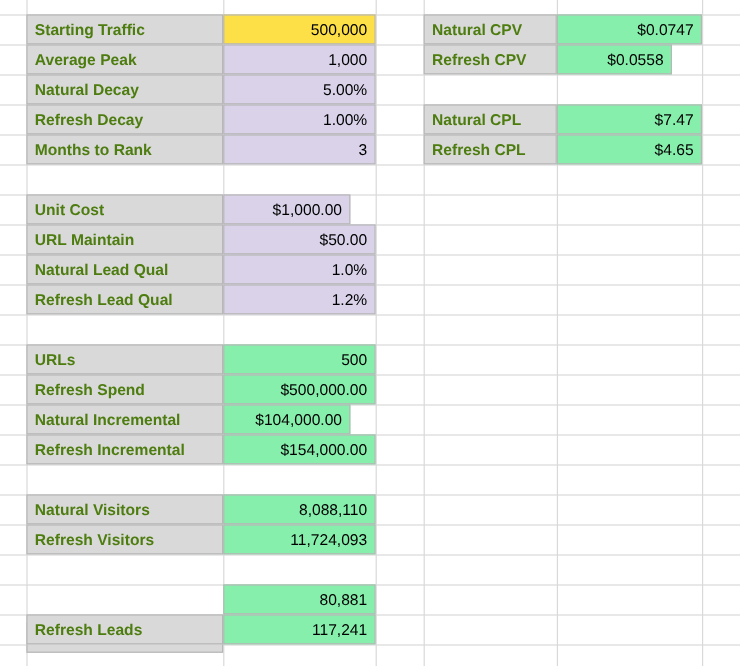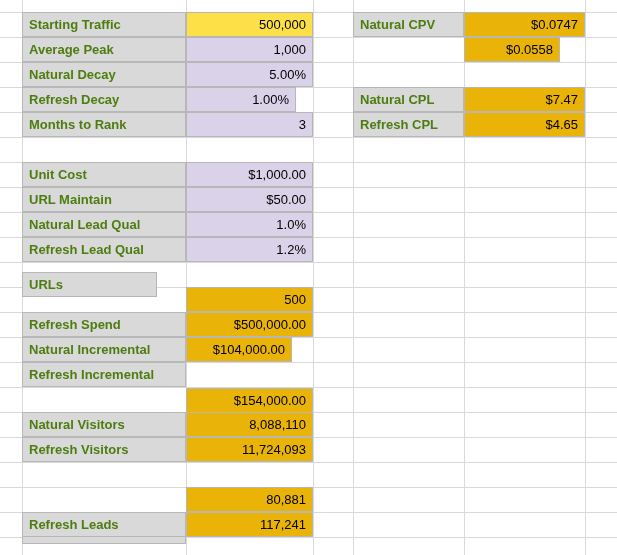--- a/index.html
+++ b/index.html
@@ -57,21 +57,21 @@
     border: 1px solid #b7b7b7;
     background: #ffffff;
   }
   .val-blue {
     background: #fde047;
   }
   .val-purple {
     background: #d9d2e9;
   }
   .val-plain {
-    background: #eab308;
+    background: #86efac;
   }
 </style>
 </head>
 <body>
 
 <div id="sheet">
 
   <div class="vline" style="left:22px;"></div>
   <div class="vline" style="left:186px;"></div>
   <div class="vline" style="left:313px;"></div>
@@ -105,64 +105,65 @@
   <div class="cell label" style="left:22px;  top:12px; width:164px;">Starting Traffic</div>
   <div class="cell value val-blue" style="left:186px; top:12px; width:127px;">500,000</div>
 
   <div class="cell label" style="left:22px;  top:37px; width:164px;">Average Peak</div>
   <div class="cell value val-purple" style="left:186px; top:37px; width:127px;padding-left:37px;">1,000</div>
 
   <div class="cell label" style="left:22px;  top:62px; width:164px;">Natural Decay</div>
   <div class="cell value val-purple" style="left:186px; top:62px; width:127px;">5.00%</div>
 
   <div class="cell label" style="left:22px;  top:87px; width:164px;">Refresh Decay</div>
-  <div class="cell value val-purple" style="left:186px; top:87px; width:110px;">1.00%</div>
+  <div class="cell value val-purple" style="left:186px; top:87px; width:127px;">1.00%</div>
 
   <div class="cell label" style="left:22px;  top:112px; width:164px;">Months to Rank</div>
   <div class="cell value val-purple" style="left:186px; top:112px; width:127px;">3</div>
 
   <div class="cell label" style="left:22px;  top:162px; width:164px;">Unit Cost</div>
-  <div class="cell value val-purple" style="left:186px; top:162px; width:127px;">$1,000.00</div>
+  <div class="cell value val-purple" style="left:186px; top:162px; width:106px;">$1,000.00</div>
 
   <div class="cell label" style="left:22px;  top:187px; width:164px;">URL Maintain</div>
   <div class="cell value val-purple" style="left:186px; top:187px; width:127px;">$50.00</div>
 
   <div class="cell label" style="left:22px;  top:212px; width:164px;">Natural Lead Qual</div>
   <div class="cell value val-purple" style="left:186px; top:212px; width:127px;">1.0%</div>
 
   <div class="cell label" style="left:22px;  top:237px; width:164px;">Refresh Lead Qual</div>
   <div class="cell value val-purple" style="left:186px; top:237px; width:127px;">1.2%</div>
 
-  <div class="cell label" style="left:22px;  top:272px; width:135px;">URLs</div>
+  <div class="cell label" style="left:22px;  top:287px; width:164px;">URLs</div>
   <div class="cell value val-plain" style="left:186px; top:287px; width:127px;">500</div>
 
   <div class="cell label" style="left:22px;  top:312px; width:164px;">Refresh Spend</div>
   <div class="cell value val-plain" style="left:186px; top:312px; width:127px;">$500,000.00</div>
 
   <div class="cell label" style="left:22px;  top:337px; width:164px;">Natural Incremental</div>
   <div class="cell value val-plain" style="left:186px; top:337px; width:106px;">$104,000.00</div>
 
   <div class="cell label" style="left:22px;  top:362px; width:164px;">Refresh Incremental</div>
-  <div class="cell value val-plain" style="left:186px; top:362px; width:127px;margin-top:26px;">$154,000.00</div>
+  <div class="cell value val-plain" style="left:186px; top:362px; width:127px;">$154,000.00</div>
 
   <div class="cell label" style="left:22px;  top:412px; width:164px;">Natural Visitors</div>
   <div class="cell value val-plain" style="left:186px; top:412px; width:127px;">8,088,110</div>
 
   <div class="cell label" style="left:22px;  top:437px; width:164px;">Refresh Visitors</div>
   <div class="cell value val-plain" style="left:186px; top:437px; width:127px;">11,724,093</div>
 
   <div class="cell label" style="left:22px;  top:487px; width:164px;margin-top:32px;">Natural Leads</div>
   <div class="cell value val-plain" style="left:186px; top:487px; width:127px;">80,881</div>
 
   <div class="cell label" style="left:22px;  top:512px; width:164px;">Refresh Leads</div>
   <div class="cell value val-plain" style="left:186px; top:512px; width:127px;">117,241</div>
 
   <div class="cell label" style="left:353px; top:12px; width:111px;">Natural CPV</div>
   <div class="cell value val-plain" style="left:464px; top:12px; width:121px;">$0.0747</div>
 
+  <div class="cell label" style="left:353px; top:37px; width:111px;">Refresh CPV</div>
   <div class="cell value val-plain" style="left:464px; top:37px; width:96px;">$0.0558</div>
 
   <div class="cell label" style="left:353px; top:87px; width:111px;">Natural CPL</div>
   <div class="cell value val-plain" style="left:464px; top:87px; width:121px;">$7.47</div>
 
   <div class="cell label" style="left:353px; top:112px; width:111px;">Refresh CPL</div>
   <div class="cell value val-plain" style="left:464px; top:112px; width:121px;">$4.65</div>
 
 </div>
 

